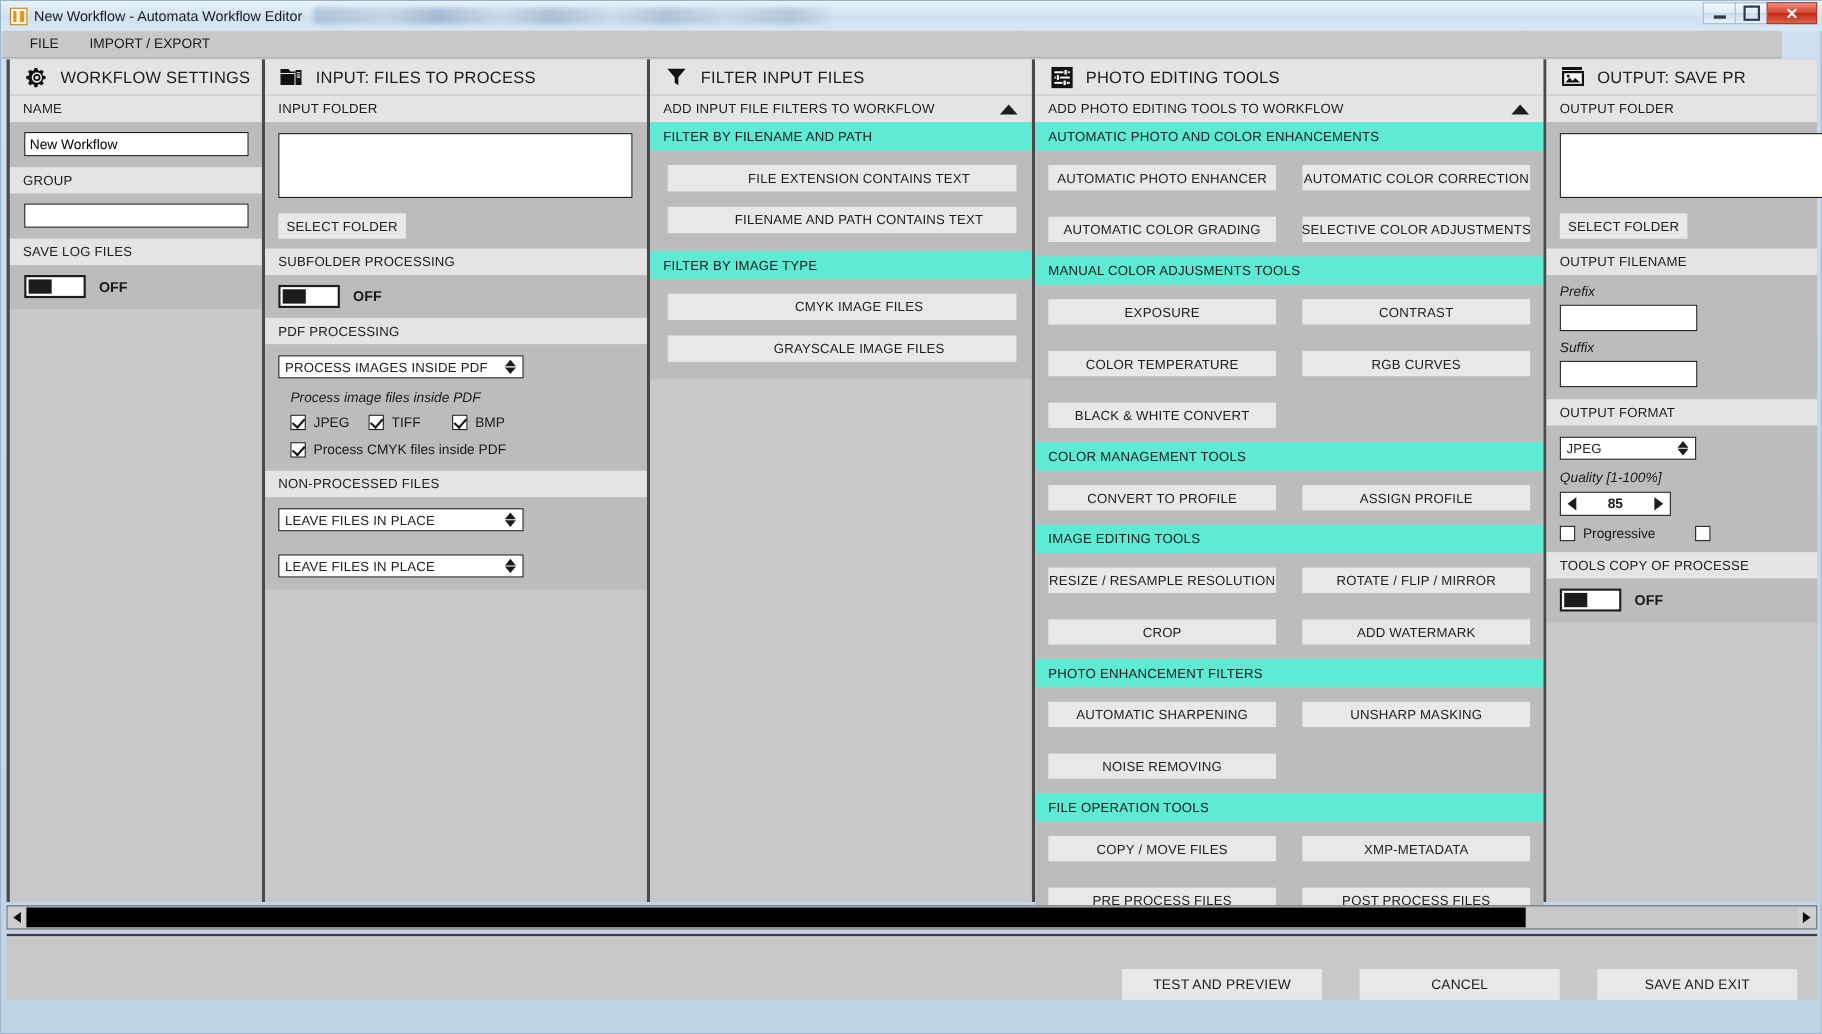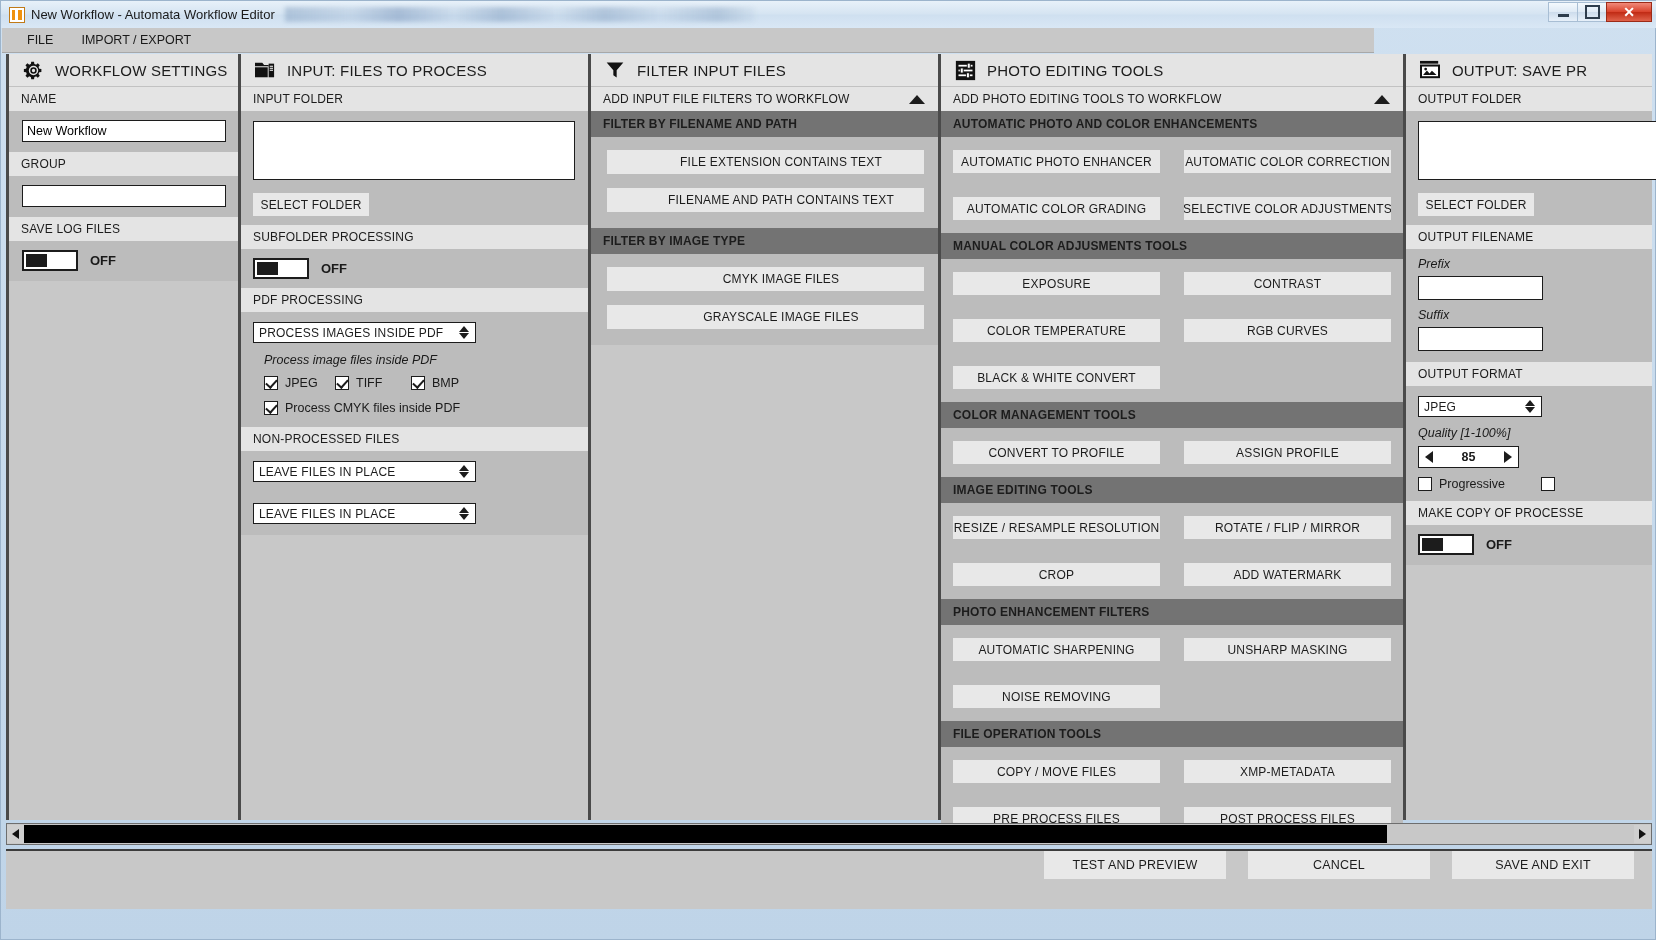--- a/index.html
+++ b/index.html
@@ -74,21 +74,21 @@
   .win-btn.close {
     width: 46px;
     background: linear-gradient(to bottom, #f08a7a 0%, #d9432c 49%, #c02a14 51%, #e0634b 100%);
     border: 1px solid #9c2b18; border-right: 1px solid #9c2b18;
     color: #fff; font-weight: bold; font-size: 14px;
   }
 
   
   .menubar {
     position: absolute; left: 1px; top: 27px;
-    width: 1372px; height: 25px;
+    width: 1618px; height: 25px;
     background: #c8c8c8;
     border-bottom: 1px solid #a8a8a8;
     display: flex; align-items: center;
   }
   .menu-item {
     font-size: 12.5px; color: #1a1a1a; padding: 0 14px; height: 25px;
     display: flex; align-items: center; white-space: nowrap;
   }
   .menu-item:first-child { margin-left: 11px; }
 
@@ -129,25 +129,25 @@
   
   .subhead {
     height: 24px; background: #e4e4e4;
     display: flex; align-items: center; justify-content: space-between;
     padding: 0 8px 0 12px;
     font-size: 12px; color: #1c1c1c; letter-spacing: .2px;
     flex: 0 0 auto;
     white-space: nowrap;
   }
   .grouphead {
-    height: 26px; background: #737373;
+    height: 26px; background: #5eead4;
     display: flex; align-items: center;
     padding: 0 12px;
     font-size: 12px; color: #1c1c1c; letter-spacing: .2px;
-    flex: 0 0 auto; white-space: nowrap; font-weight: bold;
+    flex: 0 0 auto; white-space: nowrap;
   }
   .body-block {
     background: #bcbcbc;
     flex: 0 0 auto;
     padding: 0;
   }
   .spacer { background: #c8c8c8; flex: 1 1 auto; }
 
   .collapse-arrow {
     width: 0; height: 0;
@@ -271,23 +271,24 @@
   }
   .scroll-arrow-l::after { content:""; width:0;height:0;border-top:5px solid transparent;border-bottom:5px solid transparent;border-right:7px solid #111; }
   .scroll-arrow-r::after { content:""; width:0;height:0;border-top:5px solid transparent;border-bottom:5px solid transparent;border-left:7px solid #111; }
   .scroll-track { flex: 1 1 auto; height: 18px; background: #c8c8c8; position: relative; }
   .scroll-thumb { position:absolute; left:0; top:0; height: 18px; width: 1363px; background: #000; }
 
   .footer {
     position: absolute; left: 5px; top: 848px;
     width: 1646px; height: 60px;
     background: #c8c8c8;
-    display: flex; align-items: flex-start; justify-content: flex-end;
+    display: flex; align-items: flex-end; justify-content: flex-end;
     padding-right: 18px;
     border-top: 2px solid #3c3c3c;
+    gap: 12px;
   }
   .footer .btn {
     height: 28px; width: 182px; margin-left: 22px; background: #e8e8e8;
     font-size: 12.5px;
   }
 
   svg { display: block; }
 </style>
 </head>
 <body>
@@ -583,21 +584,21 @@
             <div class="cb"></div>
             <div class="cb-text">Progressive</div>
           </div>
           <div class="cbrow" style="margin-left:36px;">
             <div class="cb"></div>
           </div>
         </div>
       </div>
 
       <div class="subhead">
-        <span>MAKE COPY OF PROCESSE</span>
+        <span>TOOLS COPY OF PROCESSE</span>
       </div>
       <div class="body-block" style="padding:9px 0 10px 12px;">
         <div class="toggle-row">
           <div class="toggle"></div>
           <div class="toggle-label">OFF</div>
         </div>
       </div>
       <div class="spacer"></div>
     </div>
 

